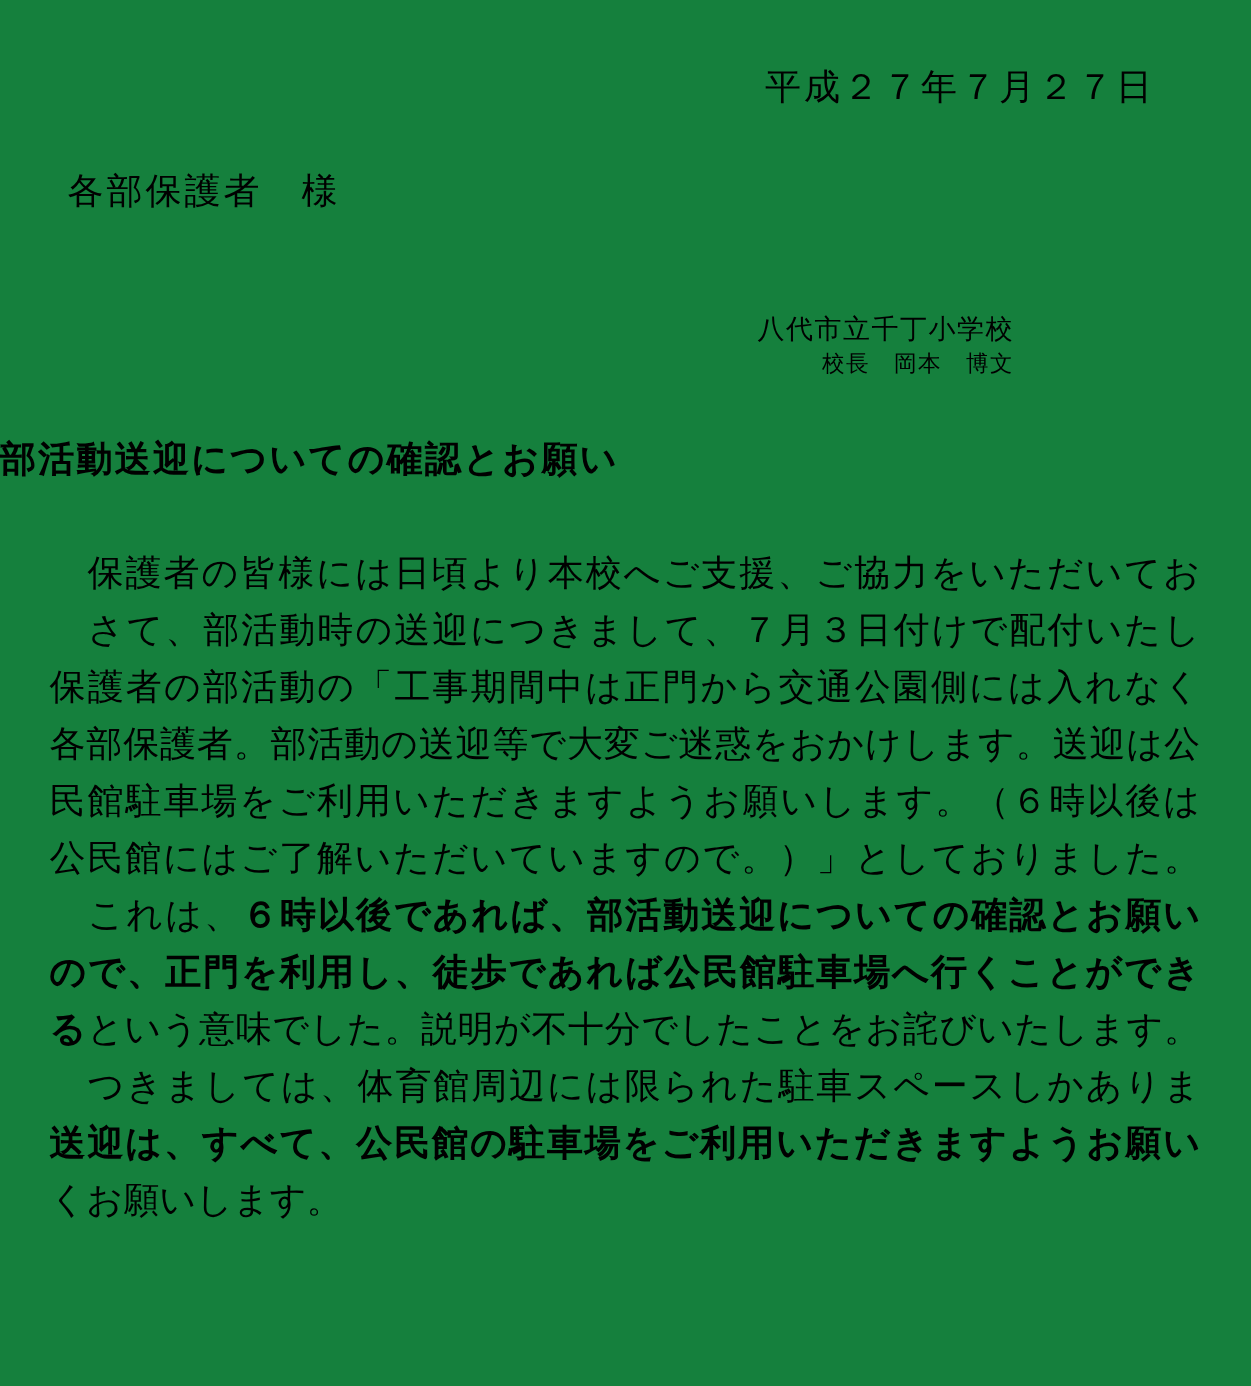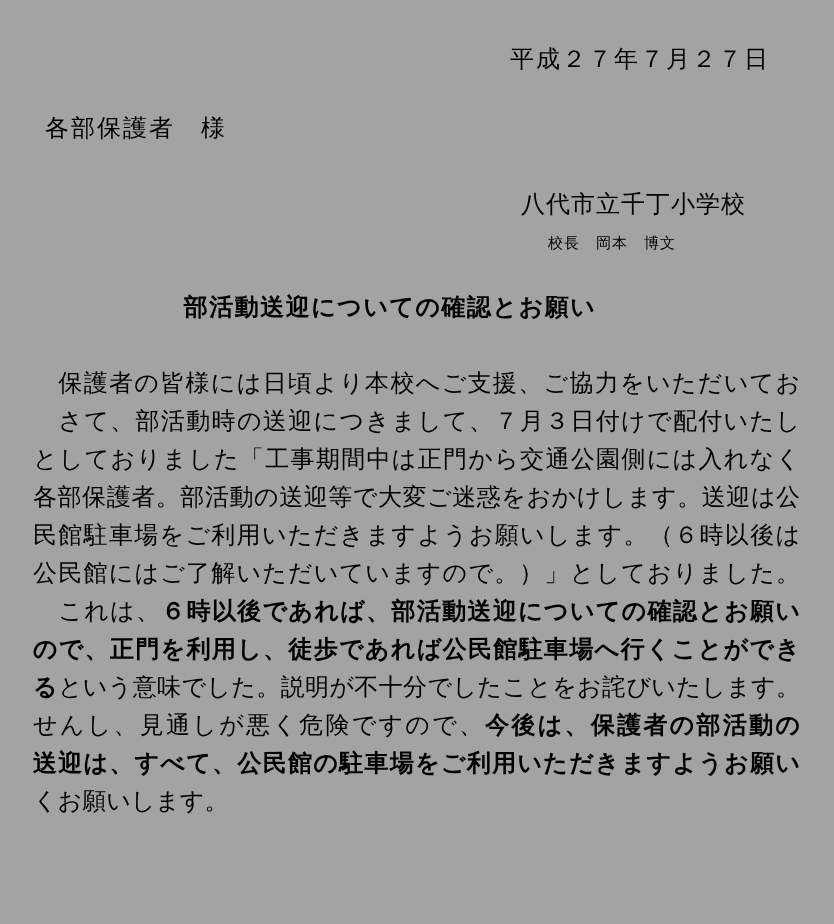--- a/index.html
+++ b/index.html
@@ -1,44 +1,43 @@
 <!DOCTYPE html>
 <html><head>
 <meta charset="utf-8">
 <style>
   html, body { margin: 0; padding: 0; background: #ffffff; }
   .page {
     position: relative;
     width: 834px;
     height: 924px;
-    background: #a3a3a3;
+    background: #15803d;
     color: #000000;
     overflow: hidden;
     font-family: "Liberation Serif", "DejaVu Serif", serif;
   }
   .abs { position: absolute; line-height: 1; white-space: pre; }
   .date-line {
     top: 47px; right: 64px;
     font-size: 24px; letter-spacing: 2px;
   }
   .recipient-line {
     top: 116px; left: 45px;
     font-size: 24px; letter-spacing: 2px;
   }
   .sender-school-line {
-    top: 192px; left: 505px;
-    font-size: 24px; letter-spacing: 1px; margin-left: 16px;
+    top: 210px; left: 505px;
+    font-size: 18px; letter-spacing: 1px;
   }
   .sender-principal-line {
     top: 236px; left: 548px;
     font-size: 15px; letter-spacing: 1px;
   }
   .doc-title {
     top: 295px; left: 0; width: 780px;
-    text-align: center;
     font-size: 24px; letter-spacing: 1.5px;
     font-weight: bold;
     font-family: "Liberation Sans", "DejaVu Sans", sans-serif;
   }
   .letter-body {
     position: absolute;
     top: 364px; left: 33px;
     width: 767px;
   }
   .body-line {
@@ -60,24 +59,24 @@
 
 <div class="page">
   <div class="abs date-line">平成２７年７月２７日</div>
   <div class="abs recipient-line">各部保護者　様</div>
   <div class="abs sender-school-line">八代市立千丁小学校</div>
   <div class="abs sender-principal-line">校長　岡本　博文</div>
   <div class="abs doc-title">部活動送迎についての確認とお願い</div>
   <div class="letter-body" id="letter-body">
       <div class="body-line fill"><span class="seg-mincho">　保護者の皆様には日頃より本校へご支援、ご協力をいただいてお</span></div>
       <div class="body-line fill"><span class="seg-mincho">　さて、部活動時の送迎につきまして、７月３日付けで配付いたし</span></div>
-      <div class="body-line fill"><span class="seg-mincho">としておりました</span><span class="seg-gothic">「工事期間中は正門から交通公園側には入れなく</span></div>
+      <div class="body-line fill"><span class="seg-mincho">保護者の部活動の</span><span class="seg-gothic">「工事期間中は正門から交通公園側には入れなく</span></div>
       <div class="body-line fill"><span class="seg-gothic">各部保護者。部活動の送迎等で大変ご迷惑をおかけします。送迎は公</span></div>
       <div class="body-line fill"><span class="seg-gothic">民館駐車場をご利用いただきますようお願いします。（６時以後は</span></div>
       <div class="body-line fill"><span class="seg-gothic">公民館にはご了解いただいていますので。）」</span><span class="seg-mincho">としておりました。</span></div>
       <div class="body-line fill"><span class="seg-mincho">　これは、</span><span class="seg-bold">６時以後であれば、部活動送迎についての確認とお願い</span></div>
       <div class="body-line fill"><span class="seg-bold">ので、正門を利用し、徒歩であれば公民館駐車場へ行くことができ</span></div>
       <div class="body-line fill"><span class="seg-bold">る</span><span class="seg-mincho">という意味でした。説明が不十分でしたことをお詫びいたします。</span></div>
-      <div class="body-line fill"><span class="seg-mincho">せんし、見通しが悪く危険ですので、</span><span class="seg-bold">今後は、保護者の部活動の</span></div>
+      <div class="body-line fill"><span class="seg-mincho">　つきましては、体育館周辺には限られた駐車スペースしかありま</span></div>
       <div class="body-line fill"><span class="seg-bold">送迎は、すべて、公民館の駐車場をご利用いただきますようお願い</span></div>
       <div class="body-line"><span class="seg-mincho">くお願いします。</span></div>
     </div>
 </div>
 
 </body></html>

